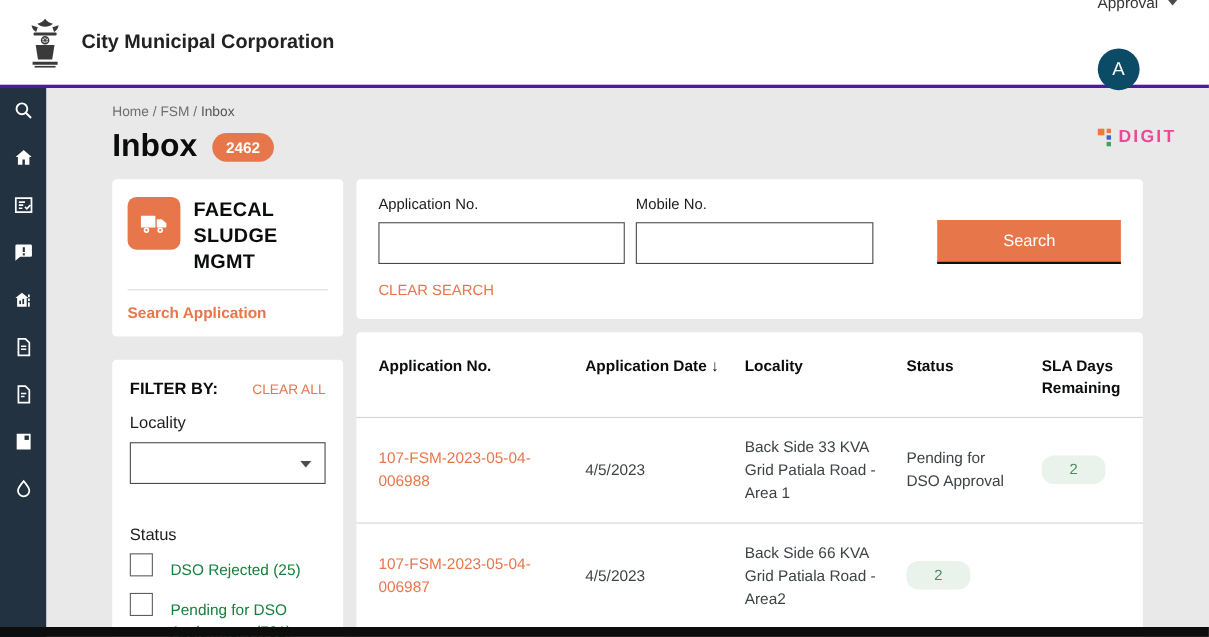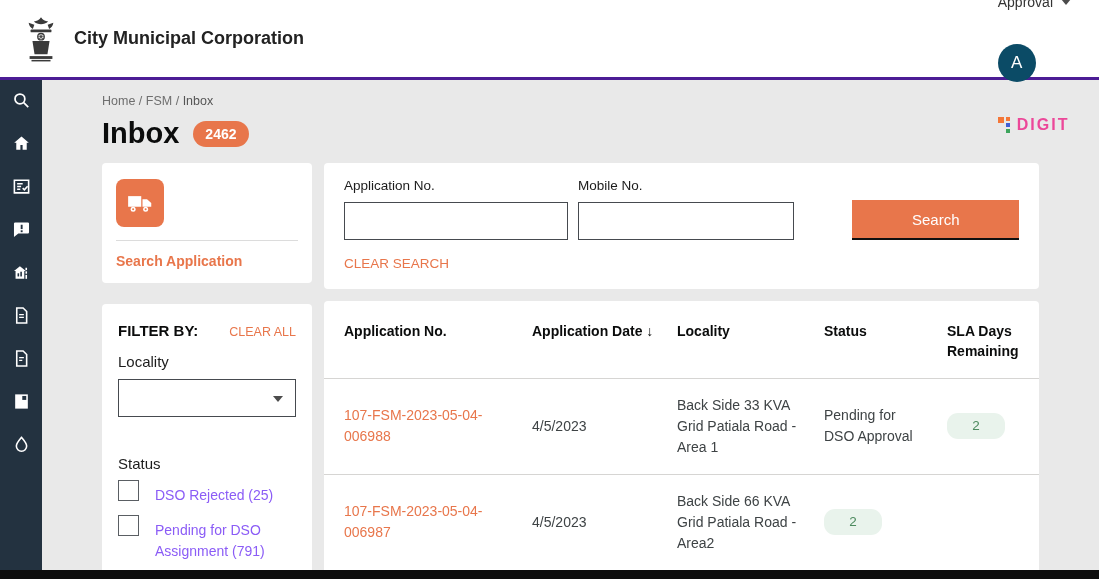--- a/index.html
+++ b/index.html
@@ -78,21 +78,21 @@
   .clear-all{color:var(--accent);font-size:12.5px;cursor:pointer;}
   .filter-label{font-size:15px;color:#1c1c1c;margin-top:14px;}
   .select-box{margin-top:9px;height:38px;border:1px solid var(--border);background:#fff;
     position:relative;cursor:pointer;}
   .select-caret{position:absolute;right:12px;top:16px;width:0;height:0;
     border-left:5px solid transparent;border-right:5px solid transparent;border-top:6px solid #4c4c4c;}
   .status-label{margin-top:38px;}
   .status-list{margin-top:8px;display:flex;flex-direction:column;gap:10px;}
   .status-option{display:flex;gap:16px;align-items:flex-start;cursor:pointer;}
   .checkbox{width:21px;height:21px;border:1.5px solid #5a5e63;background:#fff;flex:0 0 auto;}
-  .cb-label{font-size:14px;color:#8b5cf6;line-height:1.45;padding-top:5px;width:150px;}
+  .cb-label{font-size:14px;color:#15803d;line-height:1.45;padding-top:5px;width:150px;}
   
   .right-col{width:715px;flex:0 0 auto;}
   .search-card{padding:15px 20px 17px;}
   .search-row{display:flex;align-items:flex-end;}
   .field{display:flex;flex-direction:column;}
   .field-label{font-size:13.5px;color:#1c1c1c;margin-bottom:9px;}
   .text-input{height:38px;border:1px solid var(--border);border-radius:0;background:#fff;
     font-size:14px;padding:0 8px;outline:none;font-family:"Liberation Sans",sans-serif;}
   .f-app{width:238px;margin-right:10px;}
   .f-mob{width:230px;}
@@ -239,20 +239,21 @@
           <span class="module-icon">
             <svg viewBox="0 0 24 24" fill="#fff">
                 <path d="M2.5 6.5h10.5v8.5H2.5z"></path>
                 <path d="M14 9h3.6l3.4 3v3H14z"></path>
                 <circle cx="6.5" cy="17" r="2"></circle>
                 <circle cx="16.5" cy="17" r="2"></circle>
                 <circle cx="6.5" cy="17" r=".8" fill="#e8764b"></circle>
                 <circle cx="16.5" cy="17" r=".8" fill="#e8764b"></circle>
               </svg>
           </span>
+          <div class="module-title">FAECAL SLUDGE MGMT</div>
         </div>
         <hr class="module-divider">
         <a class="module-link">Search Application</a>
       </div>
 
       <div class="card filter-card">
         <div class="filter-head">
           <span class="filter-by">FILTER BY:</span>
           <span class="clear-all">CLEAR ALL</span>
         </div>

